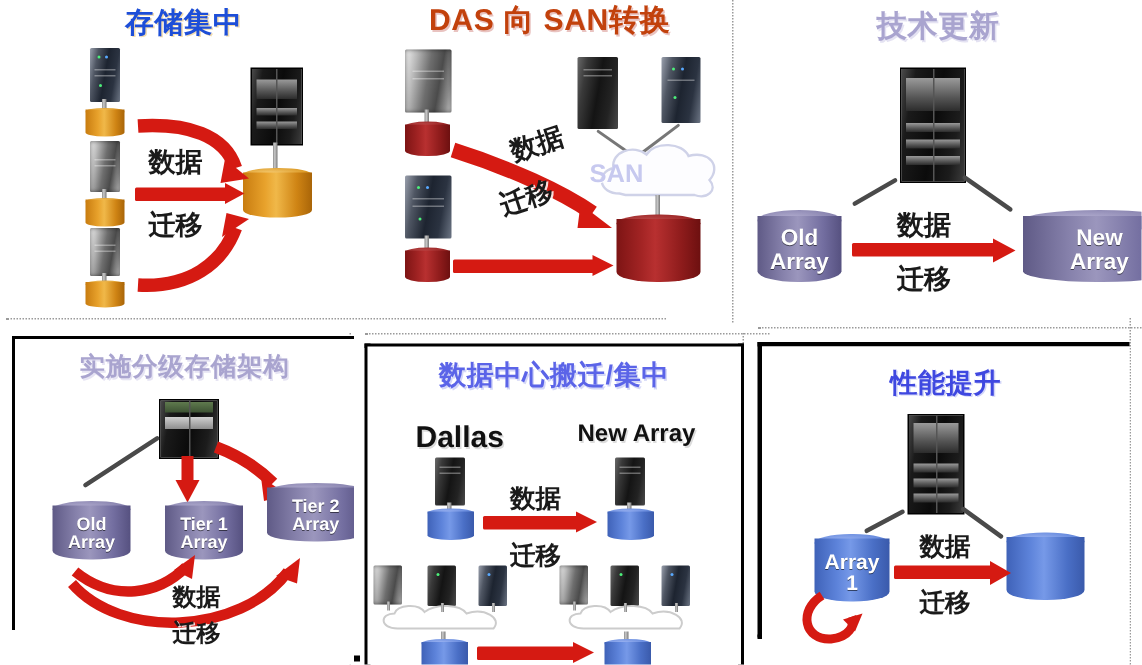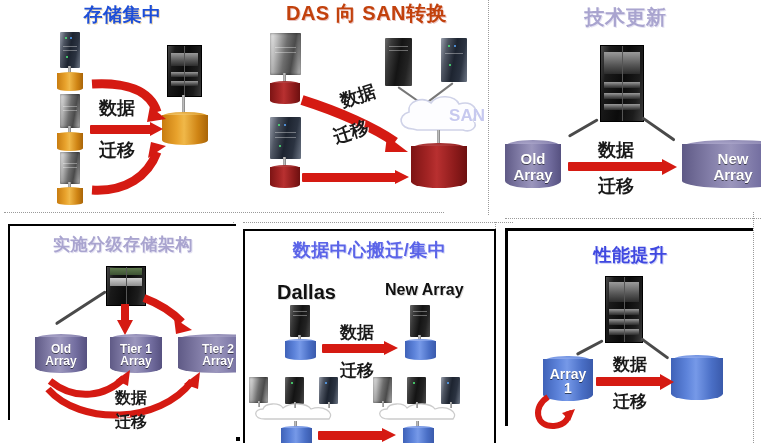--- a/index.html
+++ b/index.html
@@ -64,21 +64,21 @@
          border-left-color:#d51a12;transform-origin:0 50%;}
   svg.curve{position:absolute;overflow:visible;}
 
   .mtext{position:absolute;color:#1a1a1a;font-weight:bold;white-space:nowrap;
          text-shadow:1px 1px 0 rgba(255,255,255,.85);}
 
   .citylbl{position:absolute;font-weight:bold;color:#111;white-space:nowrap;
            text-shadow:1px 1px 0 #dcdcdc;}
 
   .cloud{position:absolute;}
-  .sanlbl{position:absolute;width:100%;text-align:right;font-weight:bold;color:#c7c9ef;
+  .sanlbl{position:absolute;width:100%;text-align:left;font-weight:bold;color:#c7c9ef;
           text-shadow:0 1px 0 #fff;}
 </style>
 </head>
 <body>
 
 <div class="canvas">
 
   <div class="hsep" style="left:4px;top:212px;width:440px;"></div>
   <div class="hsep" style="left:243px;top:222px;width:270px;"></div>
   <div class="hsep" style="left:505px;top:218px;width:256px;"></div>
@@ -298,21 +298,21 @@
       </div>
     </div>
     <div class="cyl c-purple" style="left:100px;top:108px;width:52px;height:42px;">
       <div class="top"></div>
         <div class="body"></div>
       <div class="lbl" style="font-size:12px;">
         <span>Tier 1</span><br>
         <span>Array</span>
       </div>
     </div>
-    <div class="cyl c-purple" style="left:168px;top:108px;width:52px;height:42px;padding-left:28px;">
+    <div class="cyl c-purple" style="left:168px;top:96px;width:65px;height:42px;">
       <div class="top"></div>
         <div class="body"></div>
       <div class="lbl" style="font-size:12px;">
         <span>Tier 2</span><br>
         <span>Array</span>
       </div>
 
     </div>
 
     <svg class="curve" style="left:0;top:0;width:226px;height:217px;">

